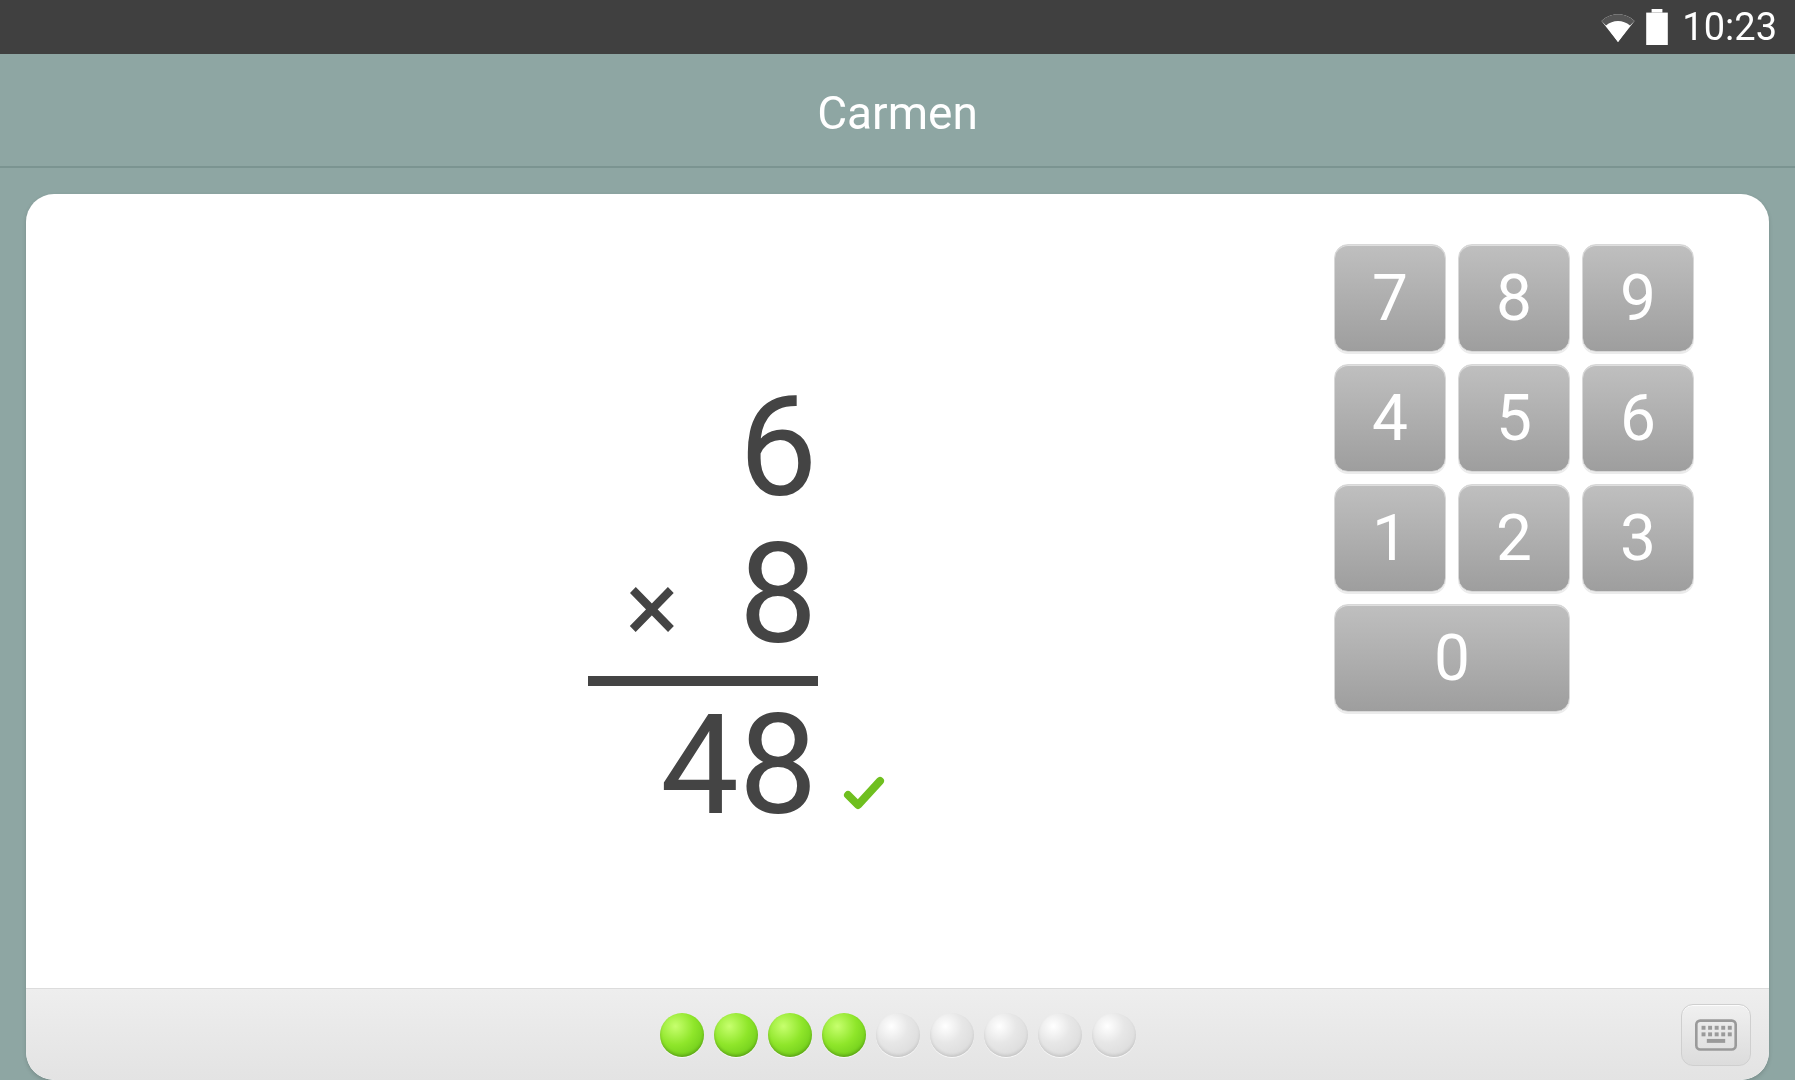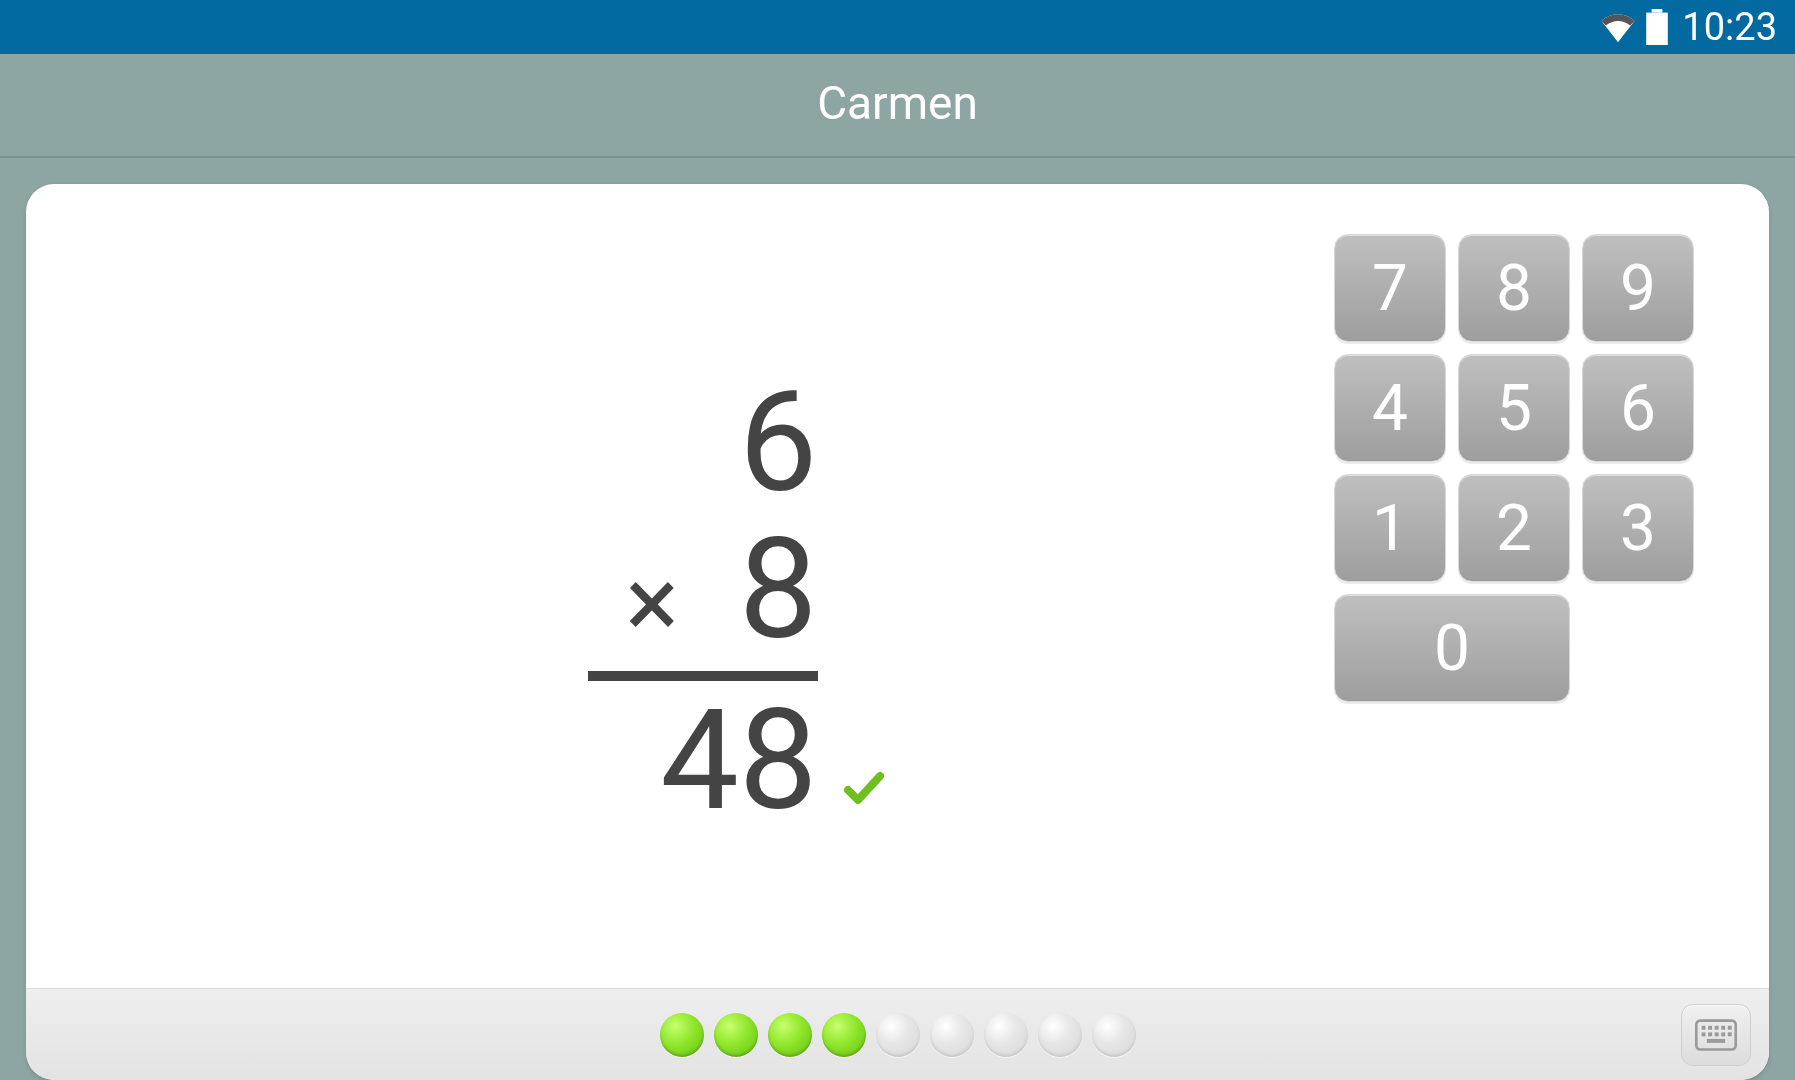--- a/index.html
+++ b/index.html
@@ -8,42 +8,42 @@
     font-family: -apple-system, BlinkMacSystemFont, "Segoe UI", Roboto, sans-serif;
     background: #8ea6a3;
     display: flex;
     flex-direction: column;
     height: 100vh;
     overflow: hidden;
   }
 
   
   .status-bar {
-    background: #0369a1;
+    background: #404040;
     color: #fff;
     height: 54px;
     display: flex;
     align-items: center;
     justify-content: flex-end;
     padding: 0 18px;
     font-size: 38px;
     font-weight: 400;
     gap: 14px;
   }
   .status-icons { display: flex; align-items: center; gap: 10px; }
   .wifi-icon svg, .battery-icon svg { display: block; }
 
   
   .app-header {
     background: #8ea6a3;
     color: #fff;
     text-align: center;
     font-size: 46px;
     font-weight: 400;
-    padding: 22px 0 26px 0;
+    padding: 32px 0 26px 0;
     border-bottom: 2px solid #7b9491;
   }
 
   
   .stage {
     flex: 1;
     background: #8ea6a3;
     padding: 26px 26px 0 26px;
     display: flex;
   }

